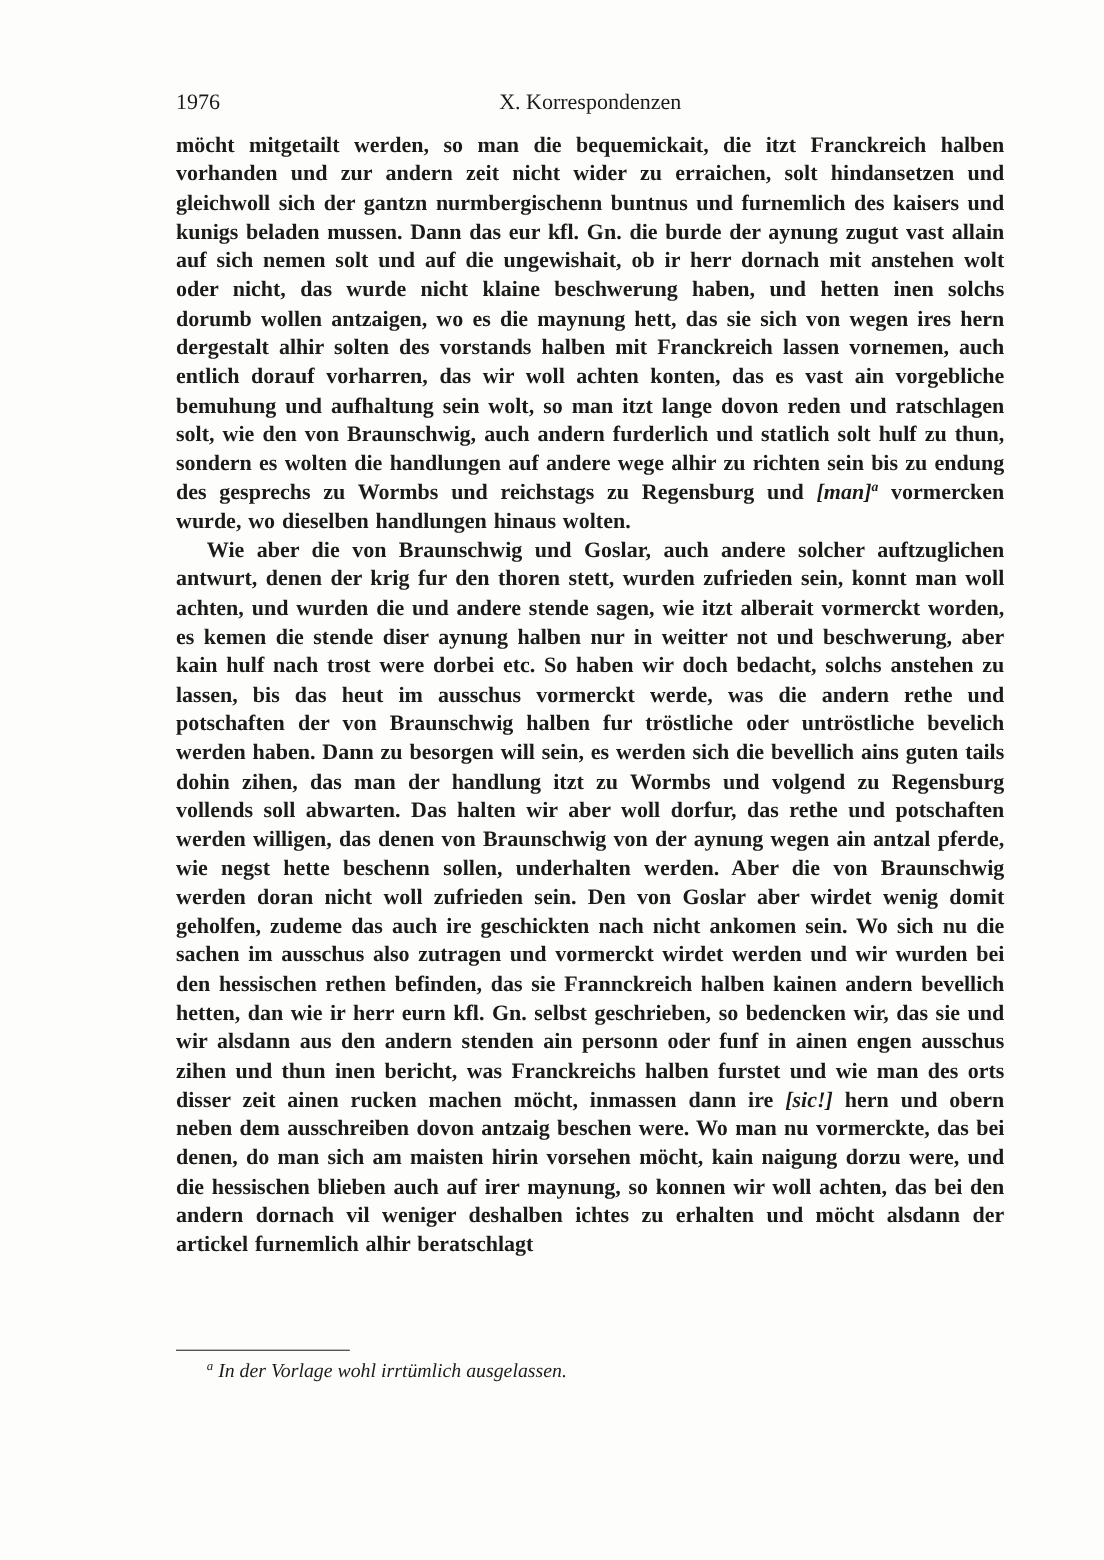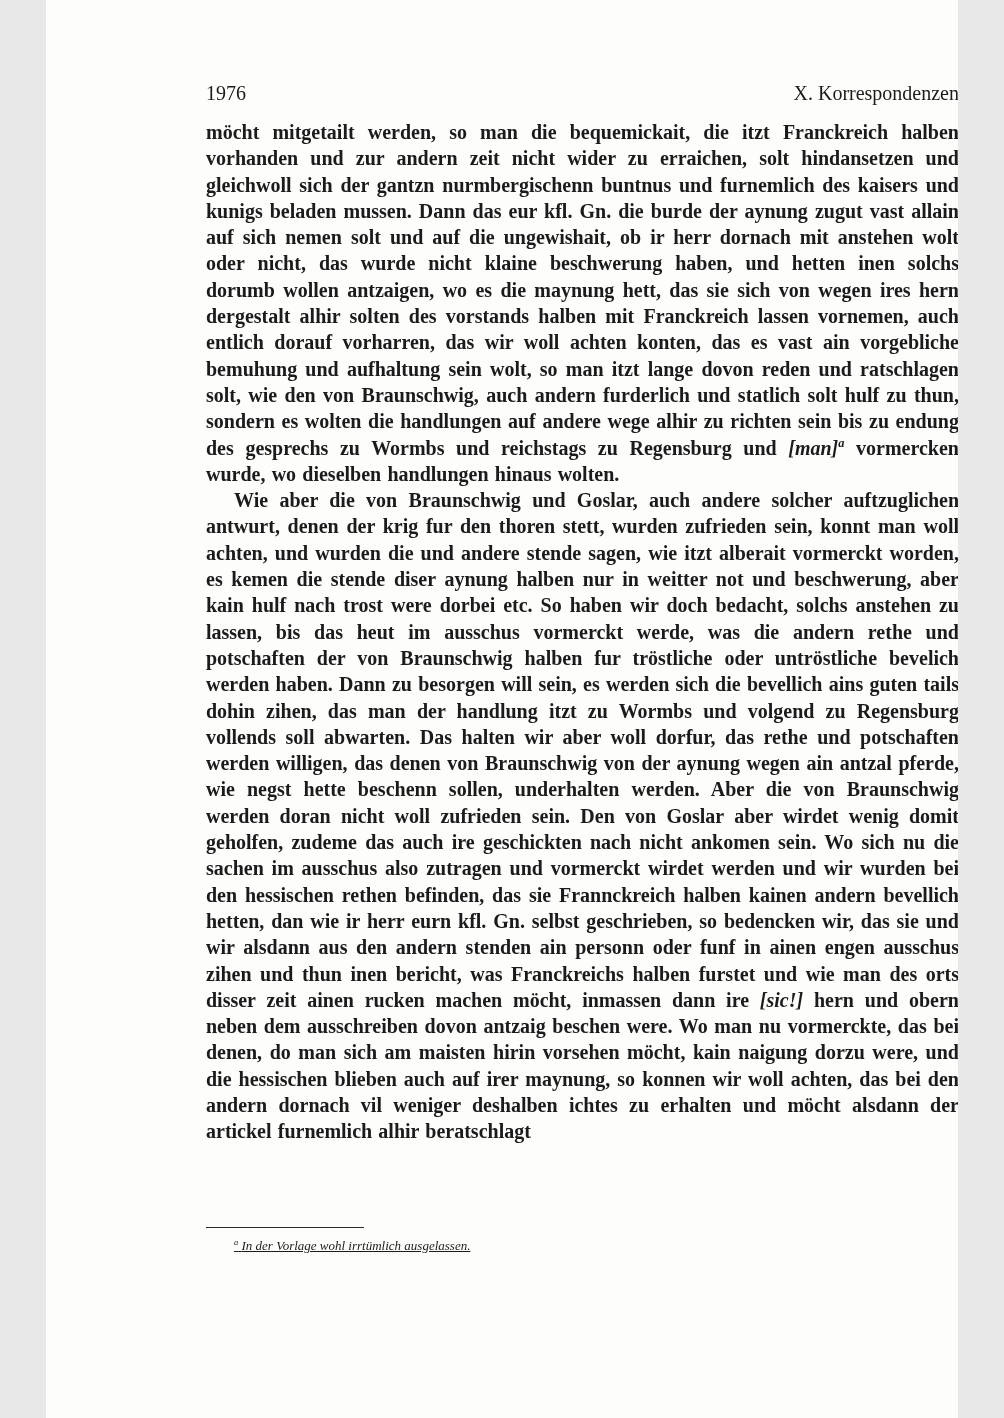--- a/index.html
+++ b/index.html
@@ -2,21 +2,21 @@
 <html><head>
 <meta charset="utf-8">
 <style>
   html, body {
     margin: 0;
     padding: 0;
     background: #e8e8e8;
   }
   .page {
     position: relative;
-    width: 912px;
+    width: 1004px;
     height: 1418px;
     margin: 0 auto;
     background: #fdfdfc;
     color: #1b1b1b;
     font-family: "Liberation Serif", "DejaVu Serif", serif;
     overflow: hidden;
   }
   .page-header {
     position: absolute;
     top: 80px;
@@ -29,21 +29,21 @@
   .page-number {
     position: absolute;
     left: 0;
     top: 0;
   }
   .running-head {
     position: absolute;
     left: 0;
     right: 0;
     top: 0;
-    text-align: right;
+    text-align: center;
   }
   .text-block {
     position: absolute;
     top: 119px;
     left: 160px;
     width: 753px;
     font-size: 20px;
     line-height: 26.3px;
     text-align: justify;
     word-spacing: 0.06em;
@@ -72,23 +72,22 @@
     width: 753px;
   }
   .footnote-rule {
     width: 158px;
     height: 1px;
     background: #2a2a2a;
   }
   .footnote {
     margin: 7px 0 0 0;
     padding-left: 28px;
-    font-size: 13px;
+    font-size: 18px;
     line-height: 22px;
-    text-decoration: underline;
   }
   .fn-marker {
     font-size: 0.65em;
     font-style: italic;
     line-height: 0;
     vertical-align: super;
   }
   .footnote-text {
     font-style: italic;
   }

